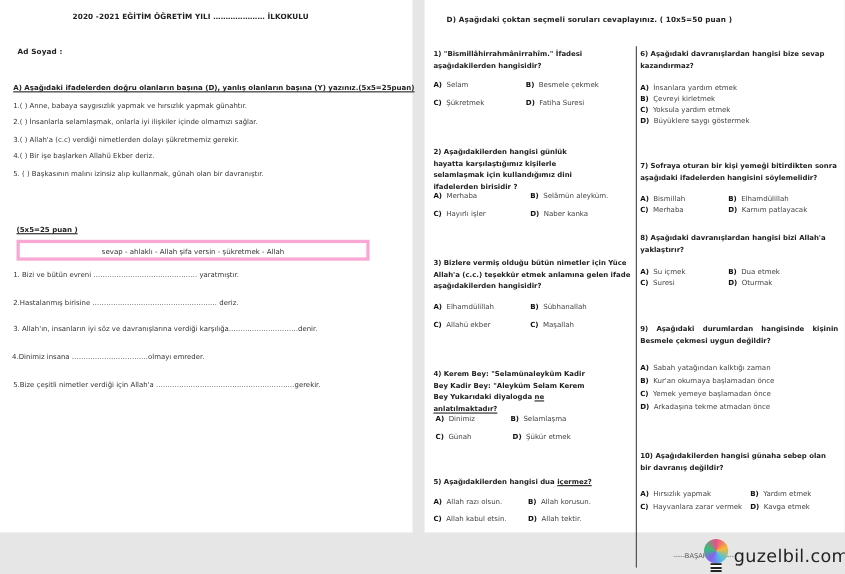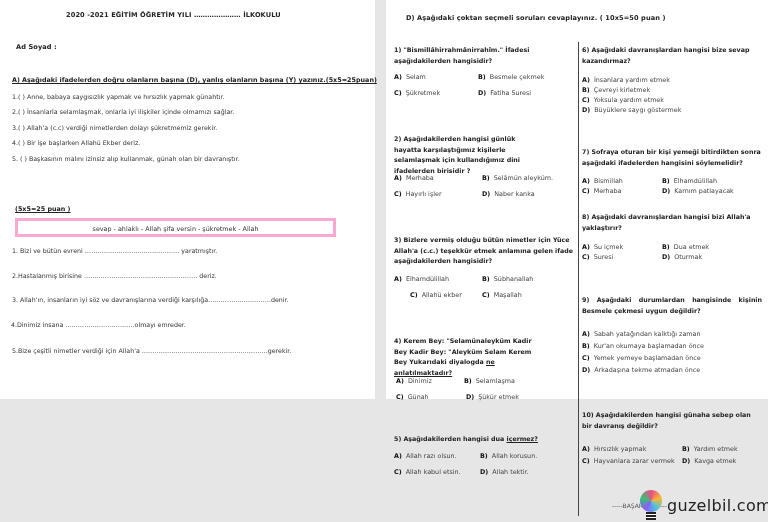--- a/index.html
+++ b/index.html
@@ -2,21 +2,21 @@
 <html><head>
 <meta charset="utf-8">
 <style>
   html, body { margin:0; padding:0; }
   body {
     width:768px; height:522px; overflow:hidden; position:relative;
     background:#e6e6e6;
     font-family: "DejaVu Sans", sans-serif;
     color:#222;
   }
-  .page { position:absolute; top:0; background:#fff; height:399px; }
+  .page { position:absolute; top:0; background:#fff; height:484px; }
   #page-left { left:0; width:375px; }
   #page-right { left:386px; width:382px; }
   .abs { position:absolute; white-space:nowrap; }
   .hdr { font-weight:bold; font-size:6.6px; letter-spacing:0.1px; }
   .sec { font-weight:bold; font-size:6.4px; text-decoration:underline; }
   .txt { font-size:6.3px; color:#333; }
   .q { font-weight:bold; font-size:6.3px; color:#222; line-height:10.5px; white-space:normal; }
   .opt { font-size:6.4px; color:#444; }
   .opt b { color:#111; margin-right:4px; }
   .wordbox {
@@ -70,21 +70,21 @@
 
   <div class="abs q" style="left:8px;top:134px;width:150px;">2) Aşağıdakilerden hangisi günlük hayatta karşılaştığımız kişilerle selamlaşmak için kullandığımız dini ifadelerden birisidir ?</div>
   <div class="abs opt" style="left:8px;top:174px;"><b>A)</b><span>Merhaba</span></div>
   <div class="abs opt" style="left:96px;top:174px;"><b>B)</b><span>Selâmün aleyküm.</span></div>
   <div class="abs opt" style="left:8px;top:190px;"><b>C)</b><span>Hayırlı işler</span></div>
   <div class="abs opt" style="left:96px;top:190px;"><b>D)</b><span>Naber kanka</span></div>
 
   <div class="abs q" style="left:8px;top:235px;width:180px;">3)  Bizlere vermiş  olduğu bütün  nimetler için Yüce Allah'a (c.c.) teşekkür etmek anlamına gelen ifade aşağıdakilerden hangisidir?</div>
   <div class="abs opt" style="left:8px;top:275px;"><b>A)</b><span>Elhamdülillah</span></div>
   <div class="abs opt" style="left:96px;top:275px;"><b>B)</b><span>Sübhanallah</span></div>
-  <div class="abs opt" style="left:24px;top:291px;"><b>C)</b><span>Allahü ekber</span></div>
+  <div class="abs opt" style="left:8px;top:291px;"><b>C)</b><span>Allahü ekber</span></div>
   <div class="abs opt" style="left:96px;top:291px;"><b>C)</b><span>Maşallah</span></div>
 
   <div class="abs q" style="left:8px;top:336px;width:150px;"><span>4) Kerem Bey: "Selamünaleyküm Kadir Bey Kadir Bey: "Aleyküm Selam Kerem Bey Yukarıdaki diyalogda</span> <span class="ul">ne anlatılmaktadır?</span></div>
   <div class="abs opt" style="left:10px;top:377px;"><b>A)</b><span>Dinimiz</span></div>
   <div class="abs opt" style="left:78px;top:377px;"><b>B)</b><span>Selamlaşma</span></div>
   <div class="abs opt" style="left:10px;top:393px;"><b>C)</b><span>Günah</span></div>
   <div class="abs opt" style="left:80px;top:393px;"><b>D)</b><span>Şükür etmek</span></div>
 
   <div class="abs q" style="left:8px;top:434px;"><span>5)  Aşağıdakilerden hangisi dua</span> <span class="ul">içermez?</span></div>
   <div class="abs opt" style="left:8px;top:452px;"><b>A)</b><span>Allah razı olsun.</span></div>

